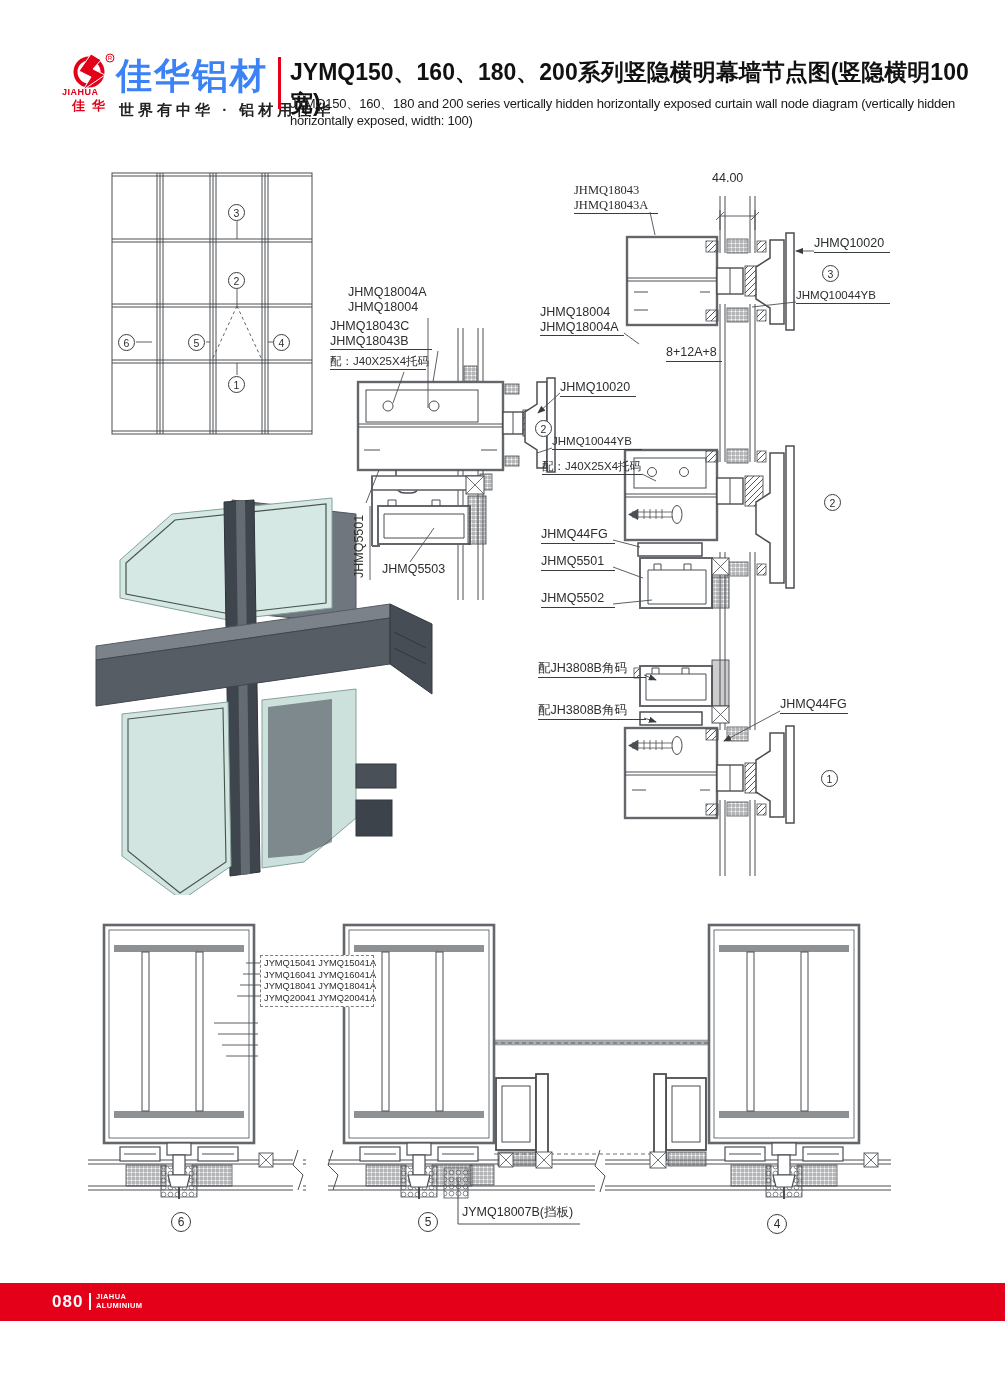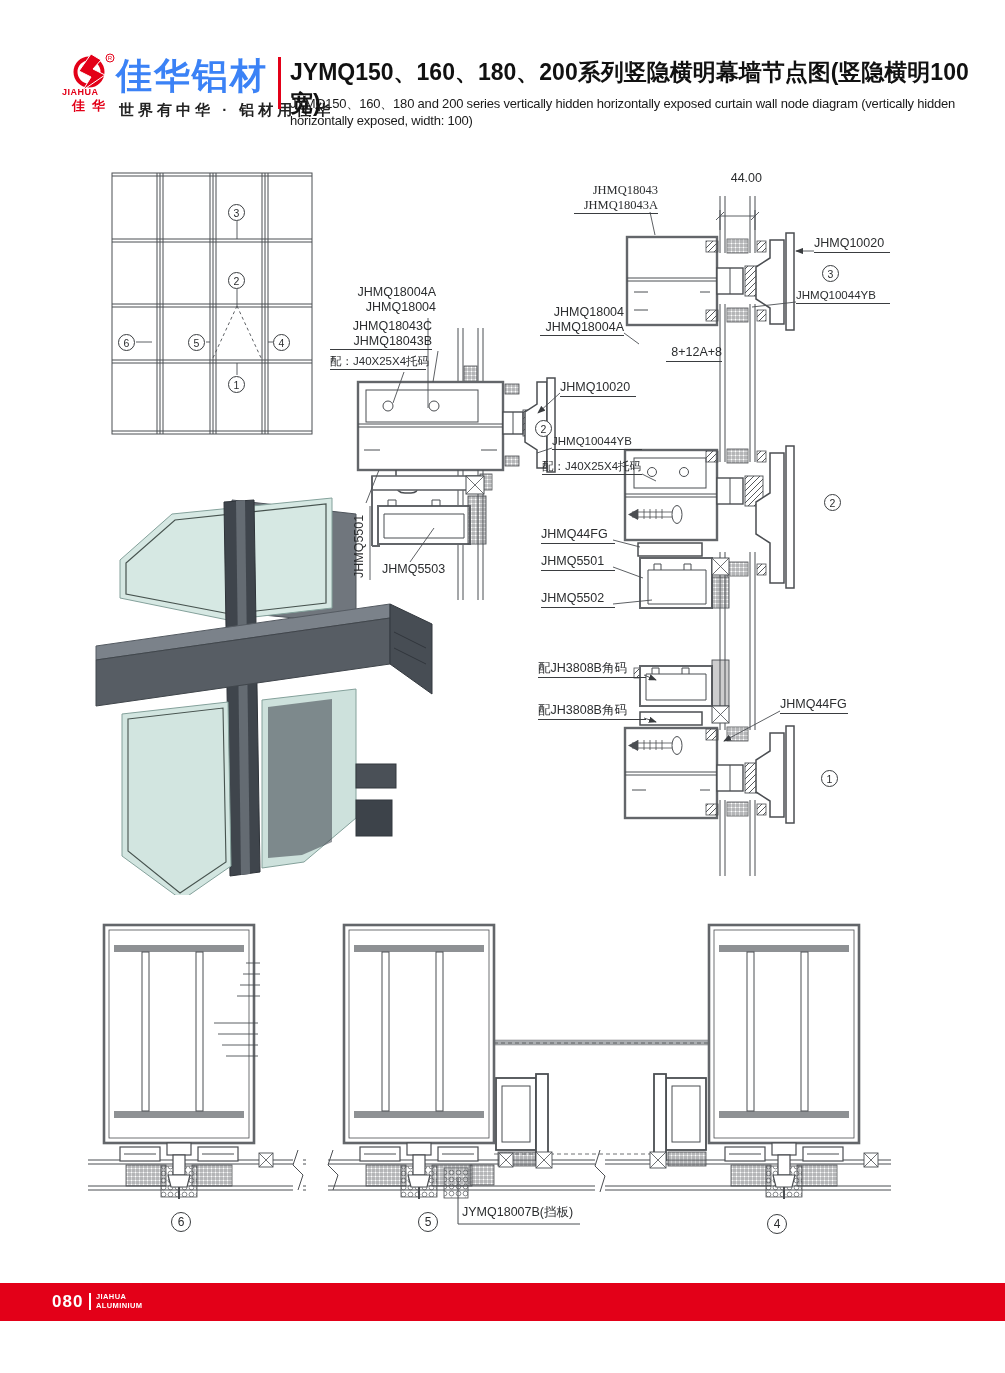--- a/index.html
+++ b/index.html
@@ -2,21 +2,21 @@
 <html><head>
 <meta charset="utf-8">
 <style>
   html,body{margin:0;padding:0;background:#e8e8e8;}
   .page{position:relative;width:1005px;height:1373px;background:#fff;overflow:hidden;
         font-family:"Liberation Sans","DejaVu Sans",sans-serif;color:#222;}
   svg{position:absolute;}
   .lb{position:absolute;font:12.5px/1.16 "Liberation Sans","DejaVu Sans",sans-serif;
       color:#2b2d2f;white-space:nowrap;}
   .u{border-bottom:1.2px solid #3a3d40;padding-bottom:1px;}
-  .ctr{text-align:right;}
+  .ctr{text-align:left;}
   .cn{font-size:11.5px;}
   .mk{position:absolute;width:17px;height:17px;border:1.3px solid #3a3d40;border-radius:50%;
       background:#fff;display:flex;align-items:center;justify-content:center;
       font:10.5px "Liberation Sans",sans-serif;color:#2b2d2f;box-sizing:border-box;}
   .mk-lg{width:20px;height:20px;font-size:12px;}
   .vert{transform:rotate(-90deg);transform-origin:0 0;}
   
   .brand-name{position:absolute;left:116px;top:52px;font-size:36px;font-weight:900;
       letter-spacing:2px;color:#3b82f6;}
   .tagline{position:absolute;left:119px;top:101px;font-size:15px;font-weight:bold;
@@ -359,20 +359,26 @@
   <div class="mk" style="left:118px;top:334px;">6</div>
   <div class="mk" style="left:188px;top:334px;">5</div>
   <div class="mk" style="left:273px;top:334px;">4</div>
   <div class="mk" style="left:228px;top:376px;">1</div>
 
   <div class="mk" style="left:535px;top:420px;">2</div>
   <div class="mk" style="left:822px;top:265px;">3</div>
   <div class="mk" style="left:824px;top:494px;">2</div>
   <div class="mk" style="left:821px;top:770px;">1</div>
 
+  <div class="dashbox" style="left:260px;top:955px;width:106px;">
+    <div>JYMQ15041 JYMQ15041A</div>
+    <div>JYMQ16041 JYMQ16041A</div>
+    <div>JYMQ18041 JYMQ18041A</div>
+    <div>JYMQ20041 JYMQ20041A</div>
+  </div>
   <div class="lb" style="left:462px;top:1205px;width:122px;">JYMQ18007B(挡板)</div>
 
   <div class="mk mk-lg" style="left:171px;top:1212px;">6</div>
   <div class="mk mk-lg" style="left:418px;top:1212px;">5</div>
   <div class="mk mk-lg" style="left:767px;top:1214px;">4</div>
 
   <div class="footer">
     <div class="pagenum">080</div>
     <div class="fdiv"></div>
     <div class="fbrand">

